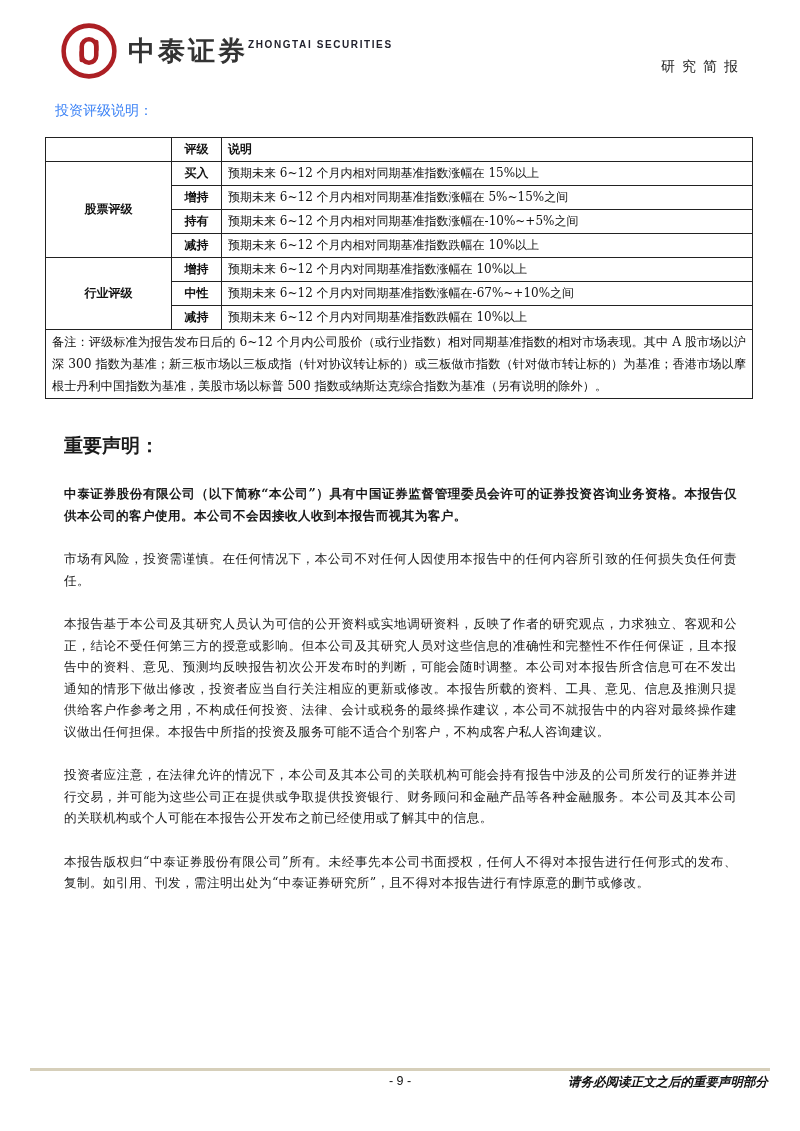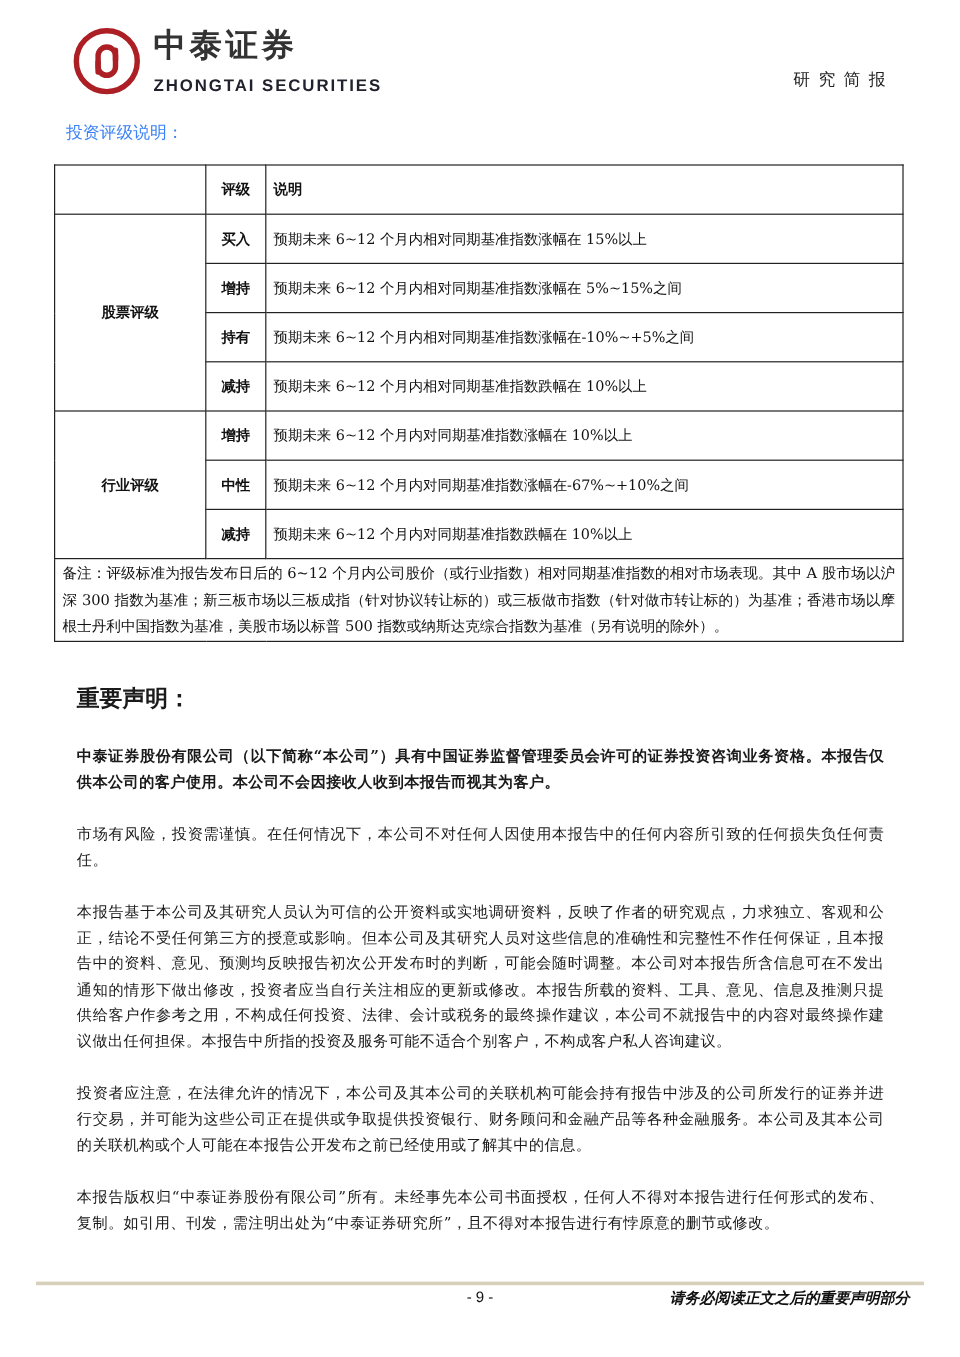--- a/index.html
+++ b/index.html
@@ -16,50 +16,50 @@
   
   .header {
     display: flex;
     justify-content: space-between;
     align-items: flex-end;
     padding: 22px 55px 0 60px;
     height: 80px;
   }
   .logo { display: flex; align-items: center; gap: 10px; }
   .logo-mark { width: 58px; height: 58px; flex: 0 0 auto; }
-  .logo-text { display: flex; flex-direction: column; line-height: 1; }
+  .logo-text { display: flex; flex-direction: row; line-height: 1; text-align: center; }
   .logo-cn {
     font-family: "Liberation Sans", sans-serif;
     font-size: 27px; font-weight: bold; color: #333333;
     letter-spacing: 3px;
   }
   .logo-en {
     font-family: "Liberation Sans", sans-serif;
-    font-size: 14px; font-weight: bold; color: #22222e;
-    letter-spacing: 1.6px; margin-top: 12px;
+    font-size: 10px; font-weight: bold; color: #22222e;
+    letter-spacing: 1.6px; margin-top: 2px;
   }
   .report-type {
     font-size: 14px; color: #222222;
     letter-spacing: 7px; padding-bottom: 4px;
   }
   
   .section-title {
     margin: 22px 0 0 55px;
     font-size: 14px; font-weight: normal; color: #3b82f6;
   }
   table.rating {
     margin: 17px 0 0 45px;
     width: 708px;
     border-collapse: collapse;
     font-size: 12px;
     color: #111111;
   }
   table.rating td {
     border: 1px solid #222222;
-    height: 41px;
+    height: 24px;
     padding: 1px 6px;
     vertical-align: middle;
   }
   td.group-cell { width: 126px; text-align: center; font-weight: bold; }
   td.rating-cell { width: 50px; text-align: center; font-weight: bold; white-space: nowrap; }
   td.desc-cell { text-align: left; padding-left: 9px; }
   td.head-cell { font-weight: bold; text-align: left; padding-left: 9px; }
   td.head-rating { font-weight: bold; text-align: center; }
   td.note-cell {
     text-align: justify;
@@ -86,21 +86,21 @@
   }
   .footer-pagenum {
     position: absolute;
     left: 0; width: 100%; top: 1074px;
     text-align: center;
     font-size: 12.5px; color: #111111;
     font-family: "Liberation Sans", sans-serif;
   }
   .footer-notice {
     position: absolute;
-    right: 42px; top: 1074px;
+    right: 32px; top: 1074px;
     font-size: 12.5px; font-weight: bold; font-style: italic;
     color: #111111;
   }
 </style>
 </head>
 <body>
 
 <div class="page">
 
   <div class="header">

